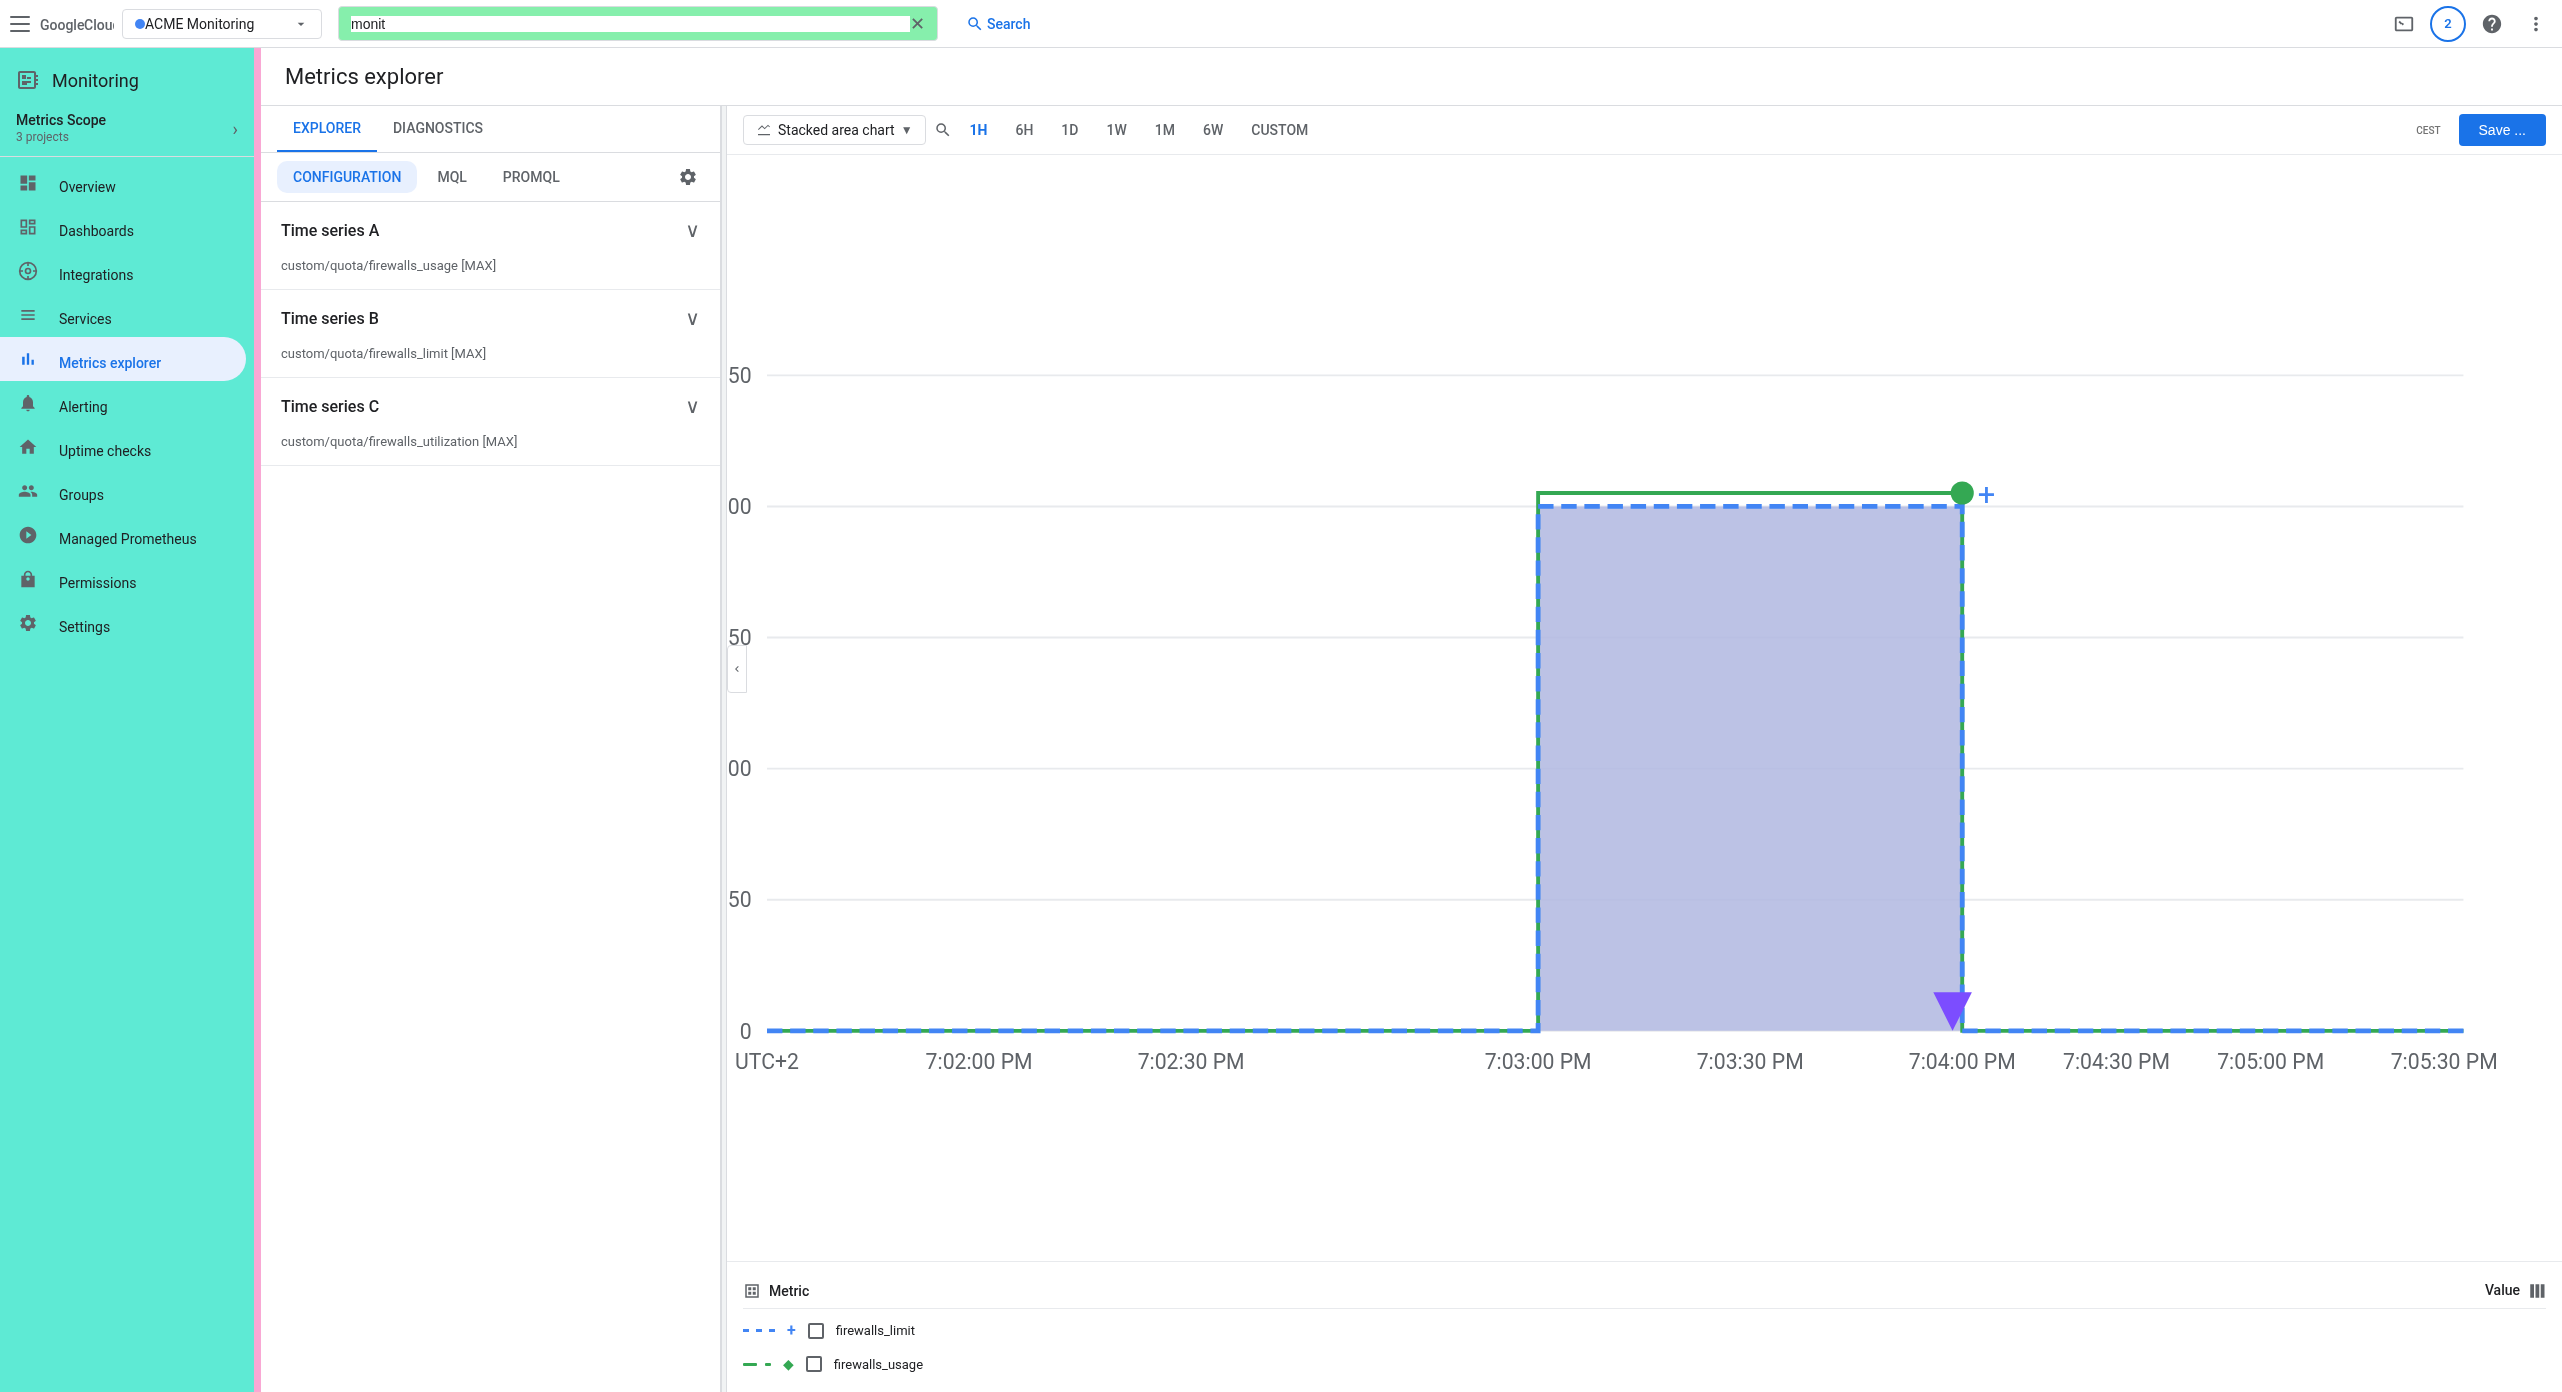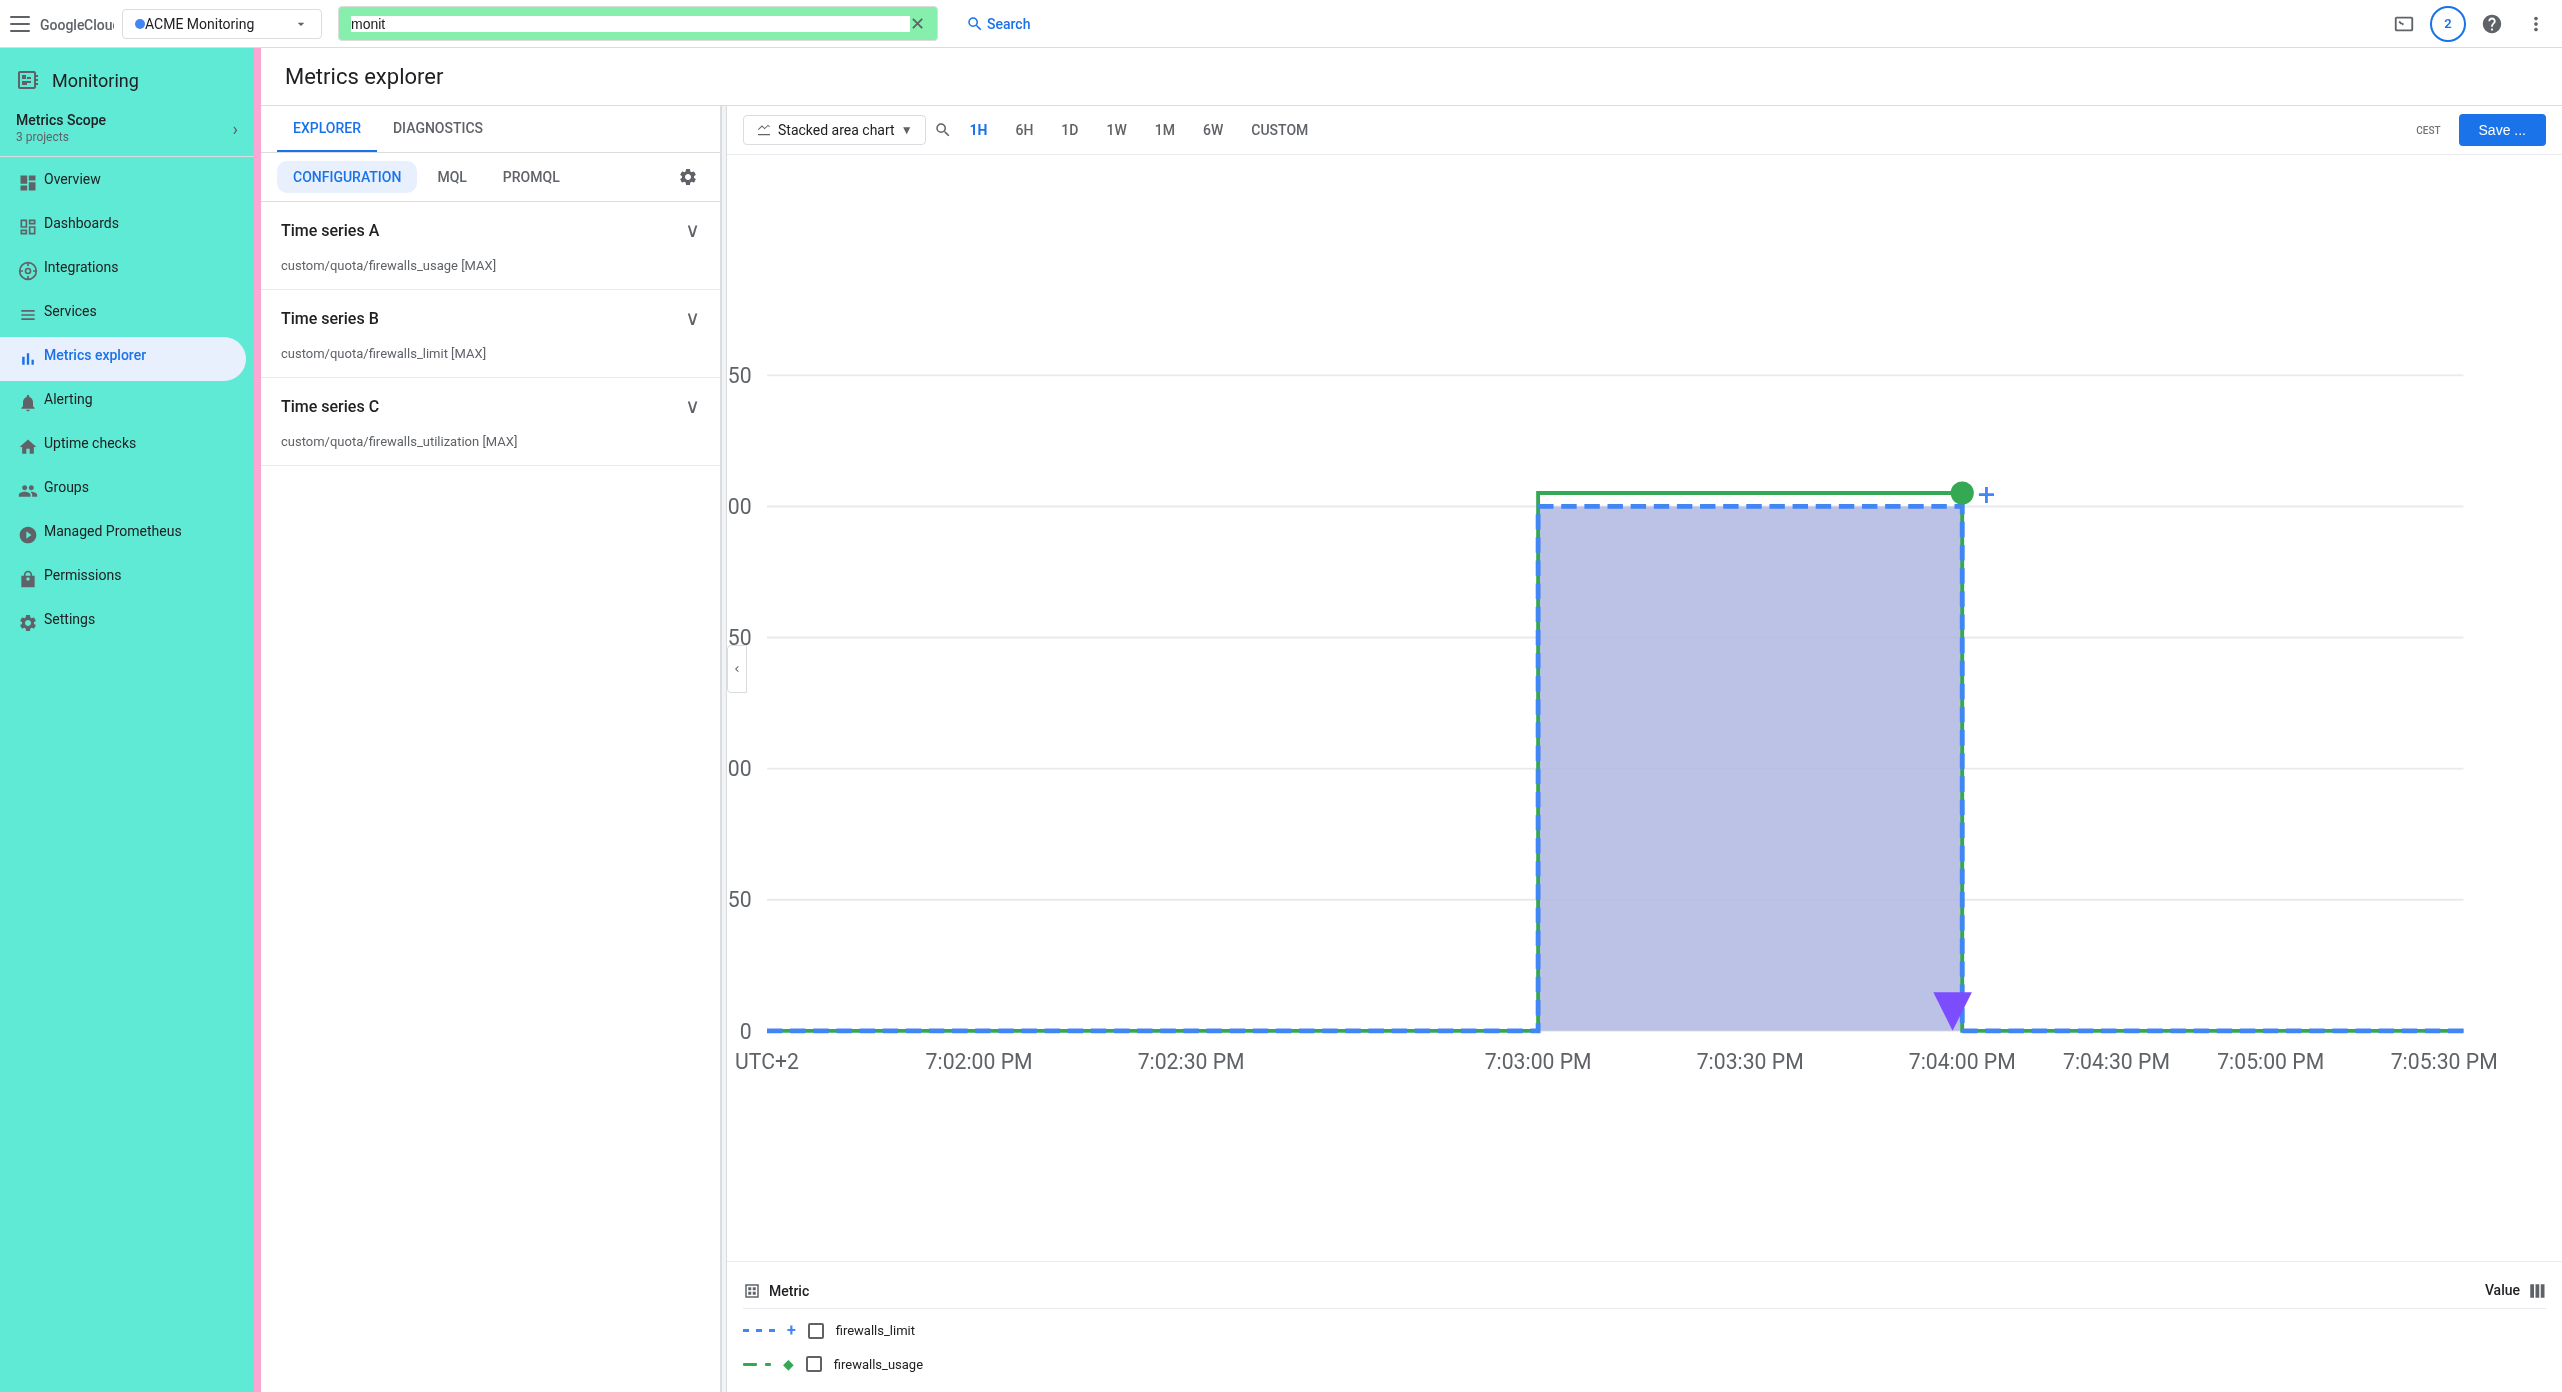--- a/index.html
+++ b/index.html
@@ -38,21 +38,21 @@
     .sidebar { width: 261px; border-right: 7px solid #f9a8d4; background: #5eead4; overflow-y: auto; flex-shrink: 0; padding-top: 8px; }
     .sidebar-header { padding: 12px 16px; display: flex; align-items: center; gap: 12px; }
     .sidebar-title { font-size: 18px; font-weight: 400; color: #202124; }
     .sidebar-icon { width: 24px; height: 24px; display: flex; align-items: center; justify-content: center; color: #5f6368; }
     .metrics-scope { padding: 8px 16px; cursor: pointer; }
     .metrics-scope-header { display: flex; align-items: center; justify-content: space-between; }
     .metrics-scope-title { font-size: 14px; color: #202124; font-weight: 500; }
     .metrics-scope-sub { font-size: 12px; color: #5f6368; margin-top: 2px; }
     .chevron-right { font-size: 18px; color: #5f6368; }
     .sidebar-divider { height: 1px; background: #dadce0; margin: 4px 0; }
-    .nav-item { display: flex; align-items: flex-start; gap: 4px; padding: 10px 16px; cursor: pointer; border-radius: 0 24px 24px 0; margin-right: 8px; color: #202124; }
+    .nav-item { display: flex; align-items: flex-end; gap: 19px; padding: 10px 16px; cursor: pointer; border-radius: 0 24px 24px 0; margin-right: 8px; color: #202124; }
     .nav-item.active { background: #e8f0fe; color: #1a73e8; }
     .nav-item.active .nav-label { color: #1a73e8; font-weight: 500; }
     .nav-label { font-size: 14px; }
     .nav-icon { width: 24px; height: 24px; display: flex; align-items: center; justify-content: center; color: #5f6368; flex-shrink: 0; }
     .nav-item.active .nav-icon { color: #1a73e8; }
 
     
     .main { flex: 1; display: flex; flex-direction: column; overflow: hidden; }
     .page-header { padding: 16px 24px; border-bottom: 1px solid #dadce0; }
     .page-title { font-size: 22px; font-weight: 400; color: #202124; }

